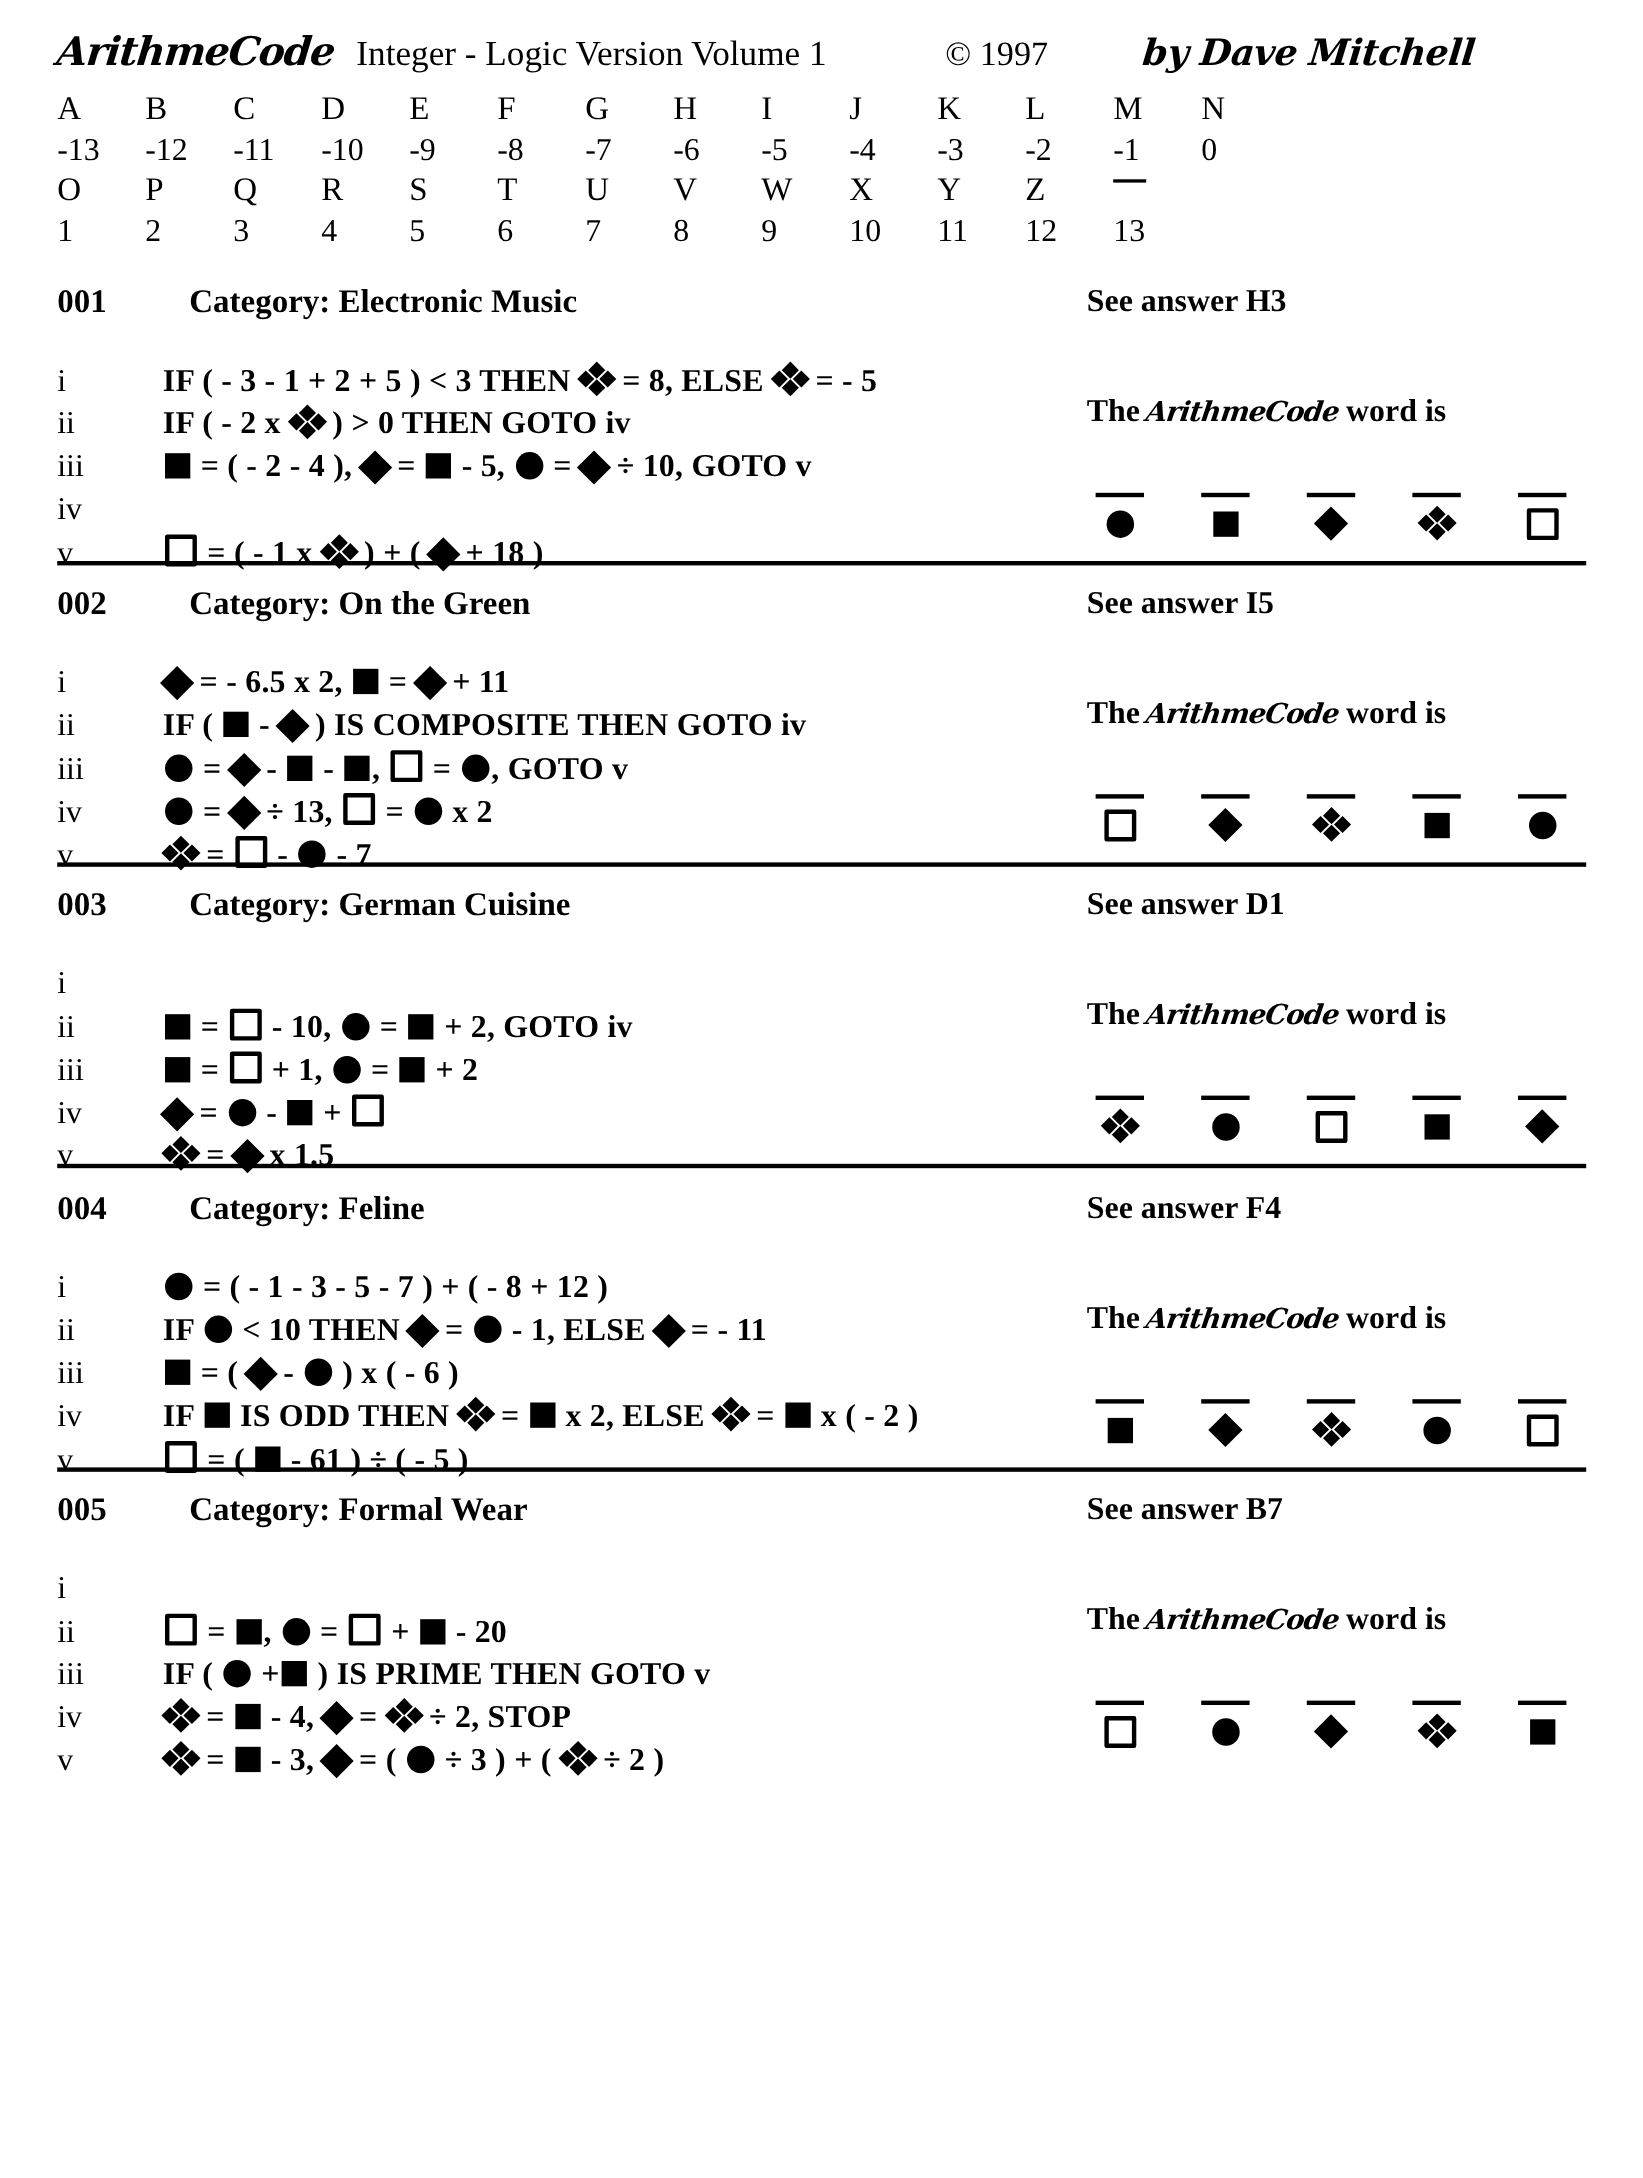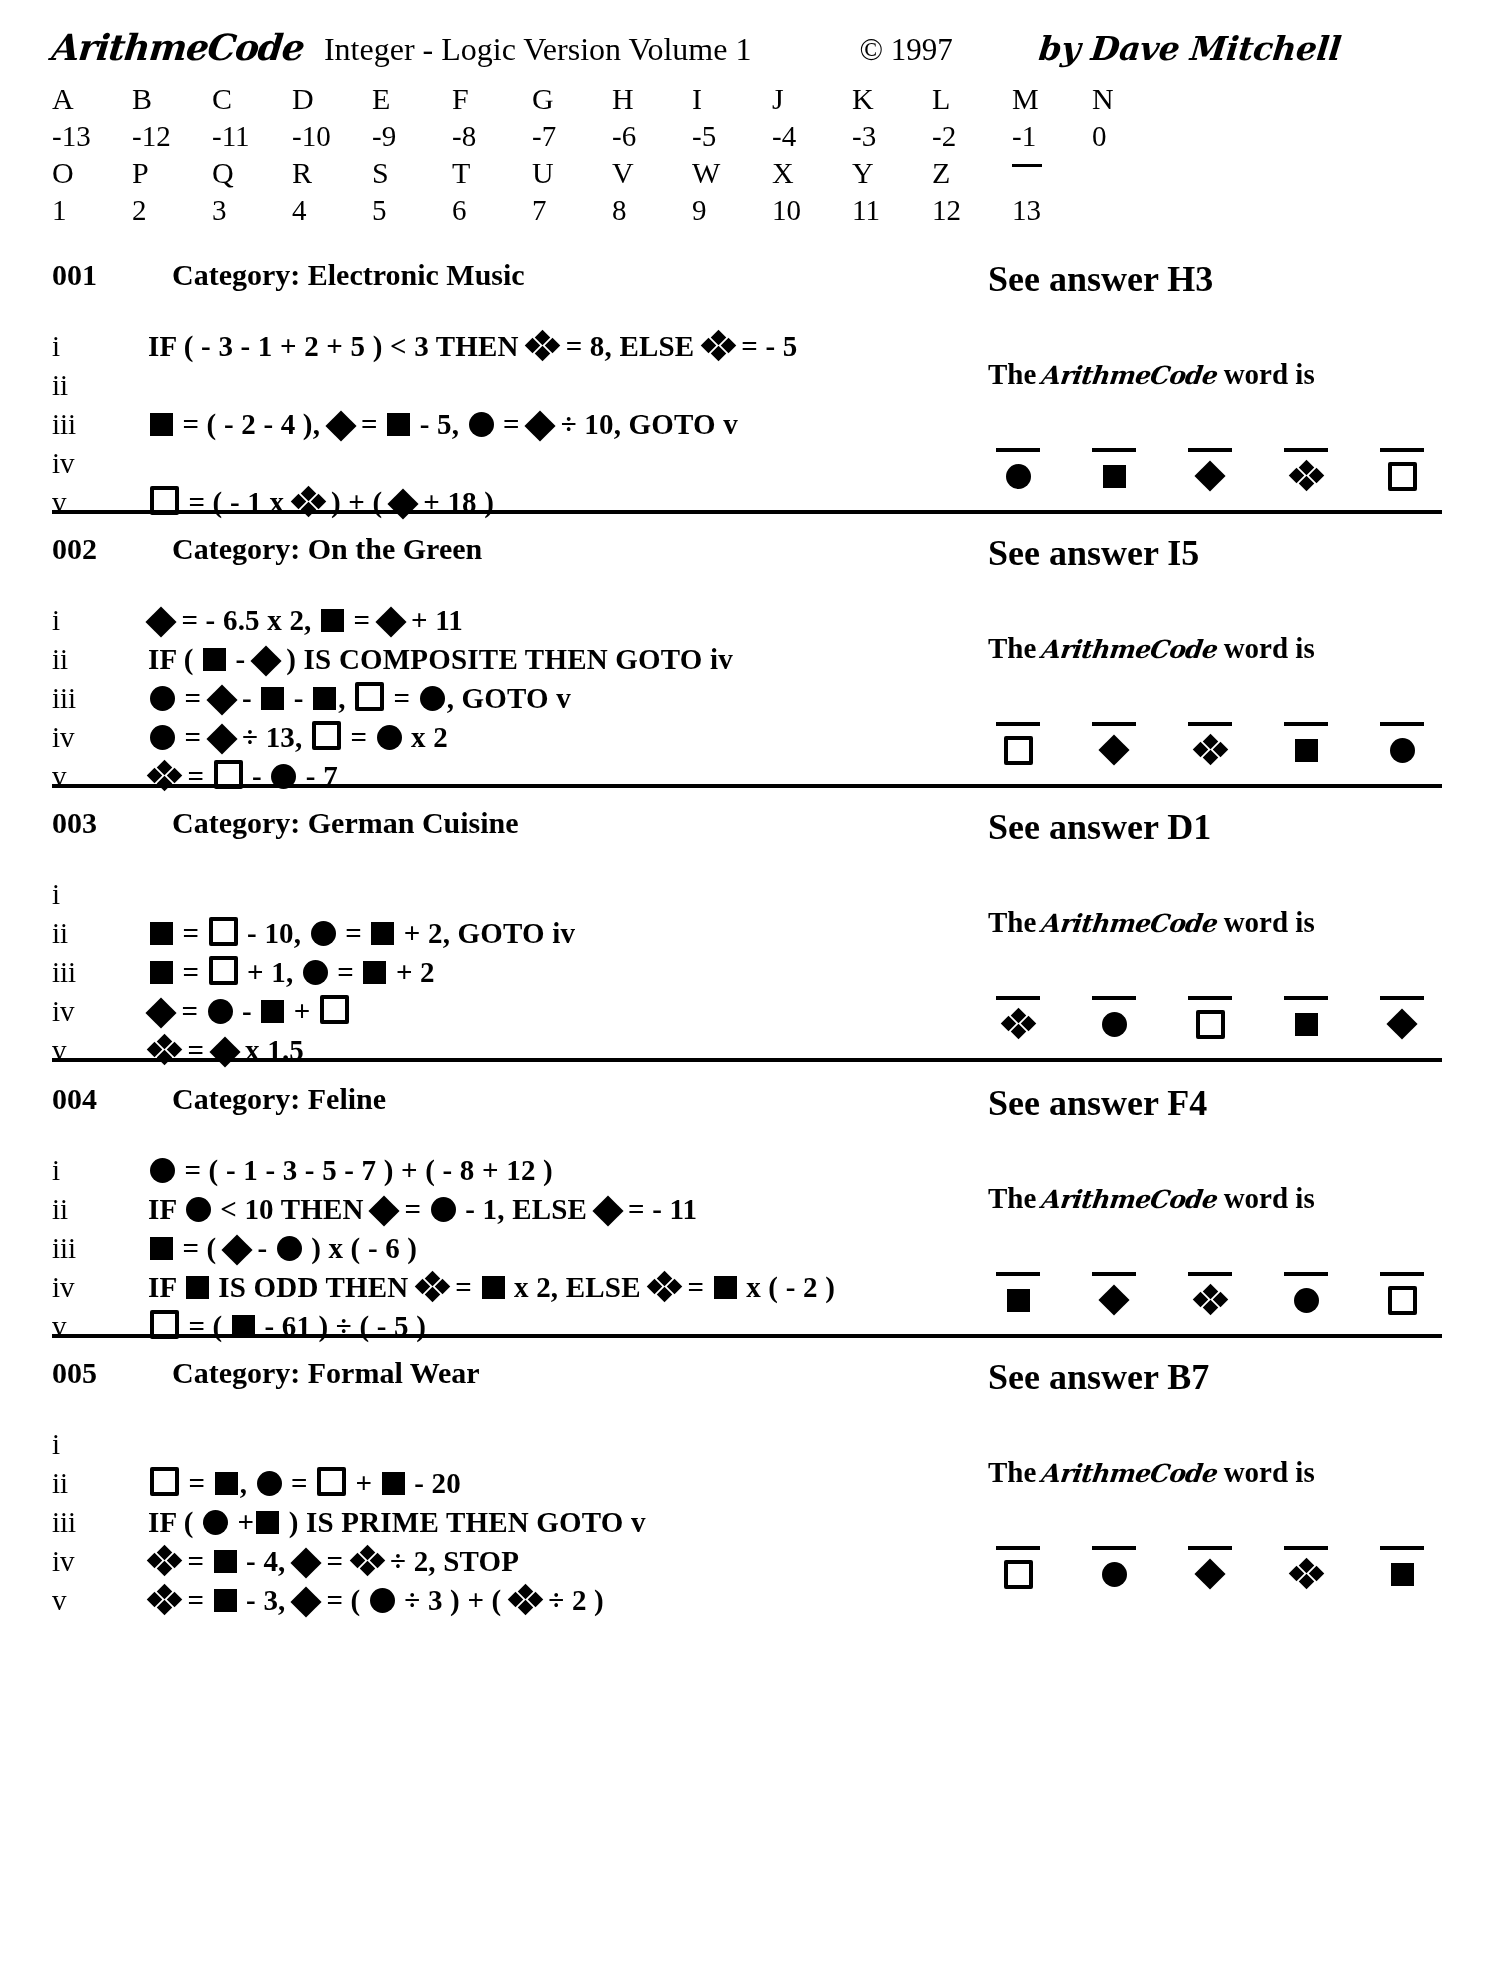--- a/index.html
+++ b/index.html
@@ -120,21 +120,21 @@
     width: 96px;
     flex: 0 0 96px;
   }
   .pz-cat {
     font-size: 30px;
     font-weight: bold;
   }
   .pz-answer-ref {
     position: absolute;
     left: 988px;
-    font-size: 36px;
+    font-size: 29px;
     font-weight: bold;
     white-space: nowrap;
   }
   .steps {
     position: absolute;
     left: 52px;
     width: 930px;
   }
   .step {
     display: flex;
@@ -319,20 +319,21 @@
           <span class="pz-cat">Category: Electronic Music</span>
         </div>
         <div class="pz-answer-ref" style="top: 0px;">See answer H3</div>
         <div class="steps" style="top: 72px;">
           <div class="step">
             <span class="step-label">i</span>
             <span class="step-body">IF ( - 3 - 1 + 2 + 5 ) &lt; 3 THEN <span class="g-floret inline-sym"><i class="t"></i><i class="b"></i><i class="l"></i><i class="r"></i></span> = 8, ELSE <span class="g-floret inline-sym"><i class="t"></i><i class="b"></i><i class="l"></i><i class="r"></i></span> = - 5</span>
           </div>
           <div class="step">
             <span class="step-label">ii</span>
+            <span class="step-body">IF ( - 2 x <span class="g-floret inline-sym"><i class="t"></i><i class="b"></i><i class="l"></i><i class="r"></i></span> ) &gt; 0 THEN GOTO iv</span>
           </div>
           <div class="step">
             <span class="step-label">iii</span>
             <span class="step-body"><span class="g-fsquare inline-sym"></span> = ( - 2 - 4 ), <span class="g-diamond inline-sym"></span> = <span class="g-fsquare inline-sym"></span> - 5, <span class="g-circle inline-sym"></span> = <span class="g-diamond inline-sym"></span> ÷ 10, GOTO v</span>
           </div>
           <div class="step">
             <span class="step-label">iv</span>
           </div>
           <div class="step">
             <span class="step-label">v</span>

